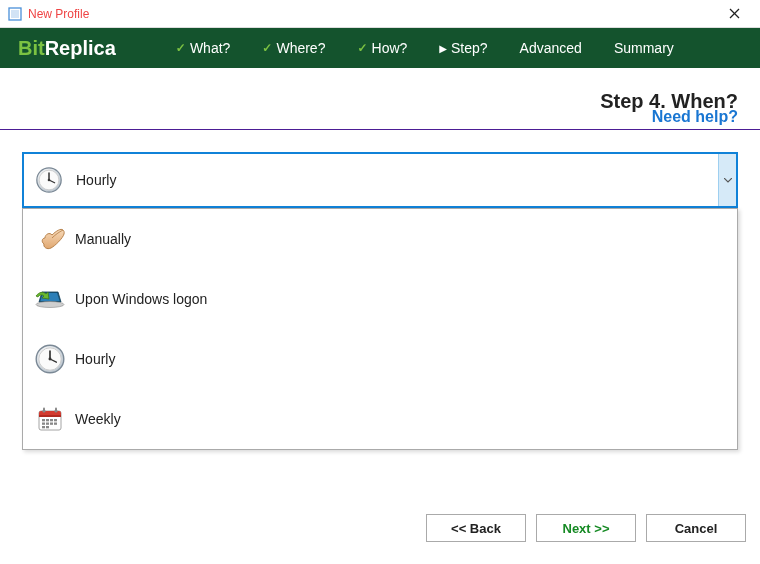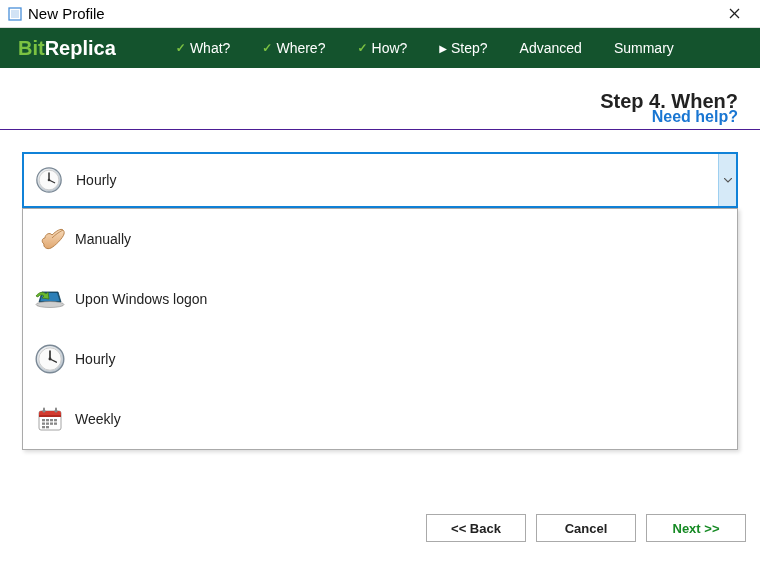--- a/index.html
+++ b/index.html
@@ -2,21 +2,21 @@
 <html><head>
 <meta charset="utf-8">
 <style>
   * { box-sizing: border-box; margin: 0; padding: 0; }
   body { font-family: "Segoe UI", Tahoma, sans-serif; font-size: 13px; color: #333; background: #fff; width: 760px; height: 564px; overflow: hidden; position: relative; }
 
   
   .titlebar { height: 28px; background: #fff; border-bottom: 1px solid #ddd; display: flex; align-items: center; padding: 0 8px; justify-content: space-between; }
   .titlebar-left { display: flex; align-items: center; gap: 6px; }
   .titlebar-icon { width: 14px; height: 14px; }
-  .titlebar-title { font-size: 15px; color: #000000; }
+  .titlebar-title { font-size: 12px; color: #ef4444; }
   .titlebar-close { width: 36px; height: 24px; display: flex; align-items: center; justify-content: center; font-size: 14px; cursor: pointer; }
 
   
   .header { background: #14532d; height: 40px; display: flex; align-items: center; padding: 0 12px; color: #fff; }
   .logo { font-size: 20px; font-weight: bold; margin-right: 48px; margin-left: 6px; }
   .logo-bit { color: #7cc242; }
   .logo-replica { color: #fff; }
   .nav { display: flex; gap: 8px; flex: 1; align-items: center; }
   .nav-item { display: flex; align-items: center; gap: 4px; padding: 8px 12px; font-size: 14px; cursor: pointer; color: #fff; }
   .nav-check { color: #7cc242; font-weight: bold; font-size: 12px; }
@@ -213,15 +213,15 @@
       </span>
       <span class="dropdown-item-label">Weekly</span>
     </div>
 
   </div>
 
 </div>
 
 <div class="footer">
   <div class="btn btn-back">&lt;&lt; Back</div>
+  <div class="btn btn-next">Next &gt;&gt;</div>
   <div class="btn btn-cancel">Cancel</div>
-  <div class="btn btn-next">Next &gt;&gt;</div>
 </div>
 
 </body></html>

